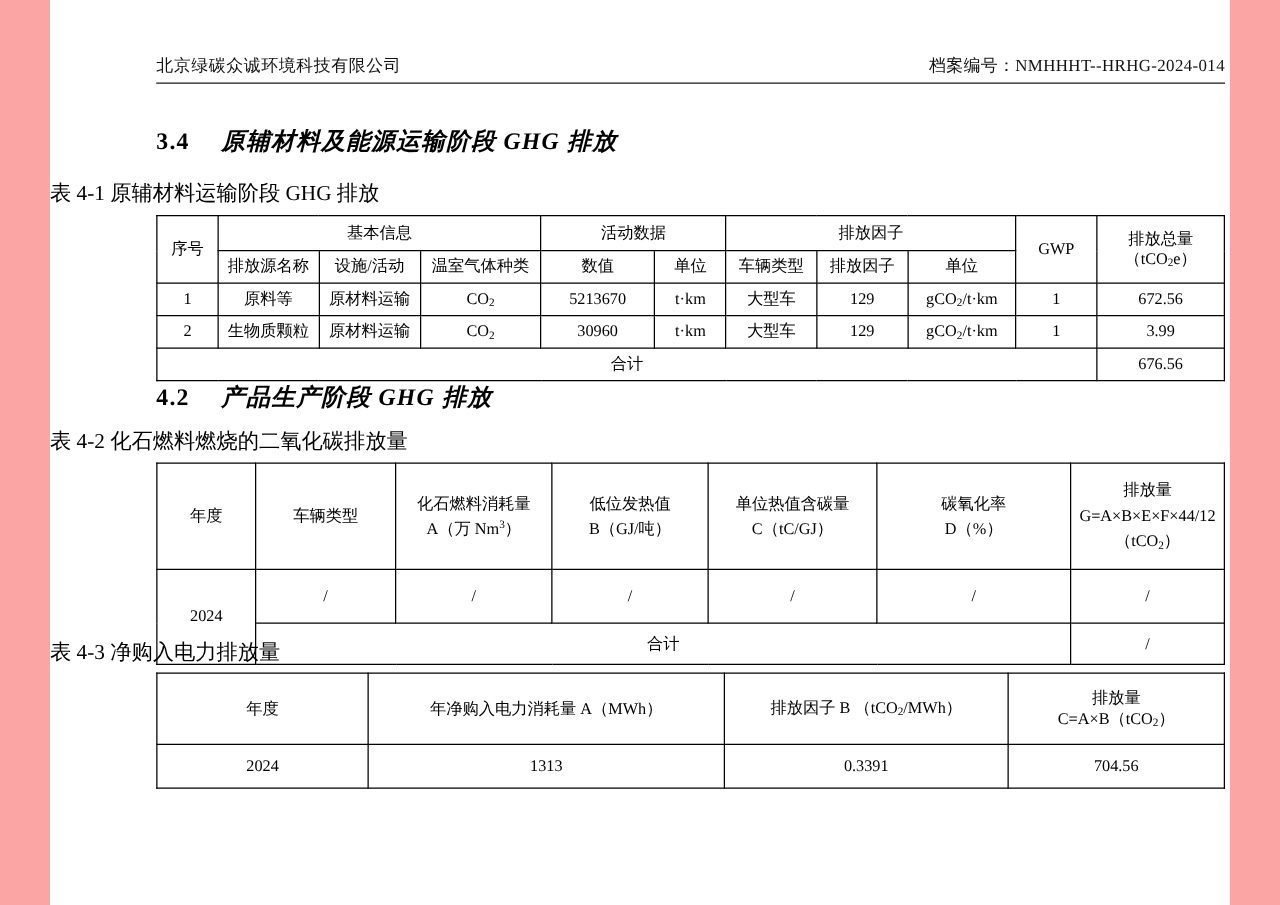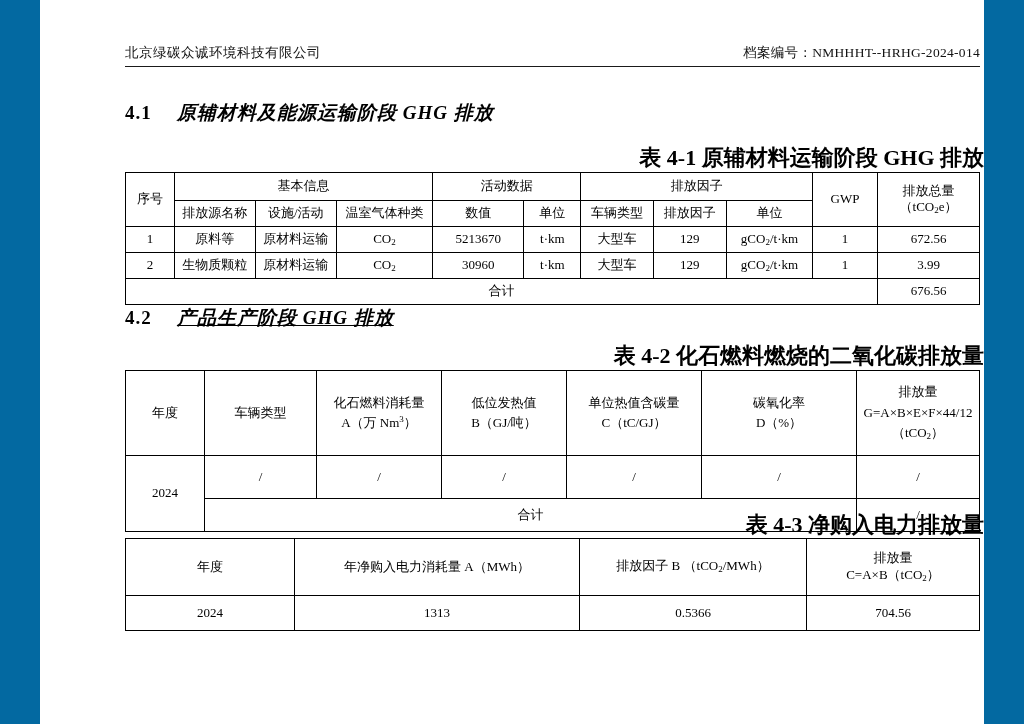--- a/index.html
+++ b/index.html
@@ -7,21 +7,21 @@
     padding: 0;
     background: #d8d8d8;
   }
   body {
     font-family: "Liberation Serif", "DejaVu Serif", serif;
   }
   .page {
     position: relative;
     width: 1024px;
     height: 724px;
-    background: #0369a1;
+    background: #fca5a5;
     margin: 0 auto;
     overflow: hidden;
   }
   .sheet {
     position: absolute;
     left: 40px;
     top: 0px;
     width: 944px;
     height: 724px;
     background: #ffffff;
@@ -61,23 +61,23 @@
     font-style: normal;
   }
   .sec-title .txt {
     font-style: italic;
   }
 
   .tbl-caption {
     position: absolute;
     width: 944px;
     left: 0;
-    text-align: right;
-    font-size: 22px;
-    font-weight: bold;
+    text-align: left;
+    font-size: 17px;
+    font-weight: normal;
     color: #000;
   }
 
   table {
     border-collapse: collapse;
     position: absolute;
     font-size: 13px;
     color: #000;
     background: #fff;
   }
@@ -141,21 +141,21 @@
 
 <div class="page">
   <div class="sheet">
 
     <div class="header">
       <span class="left">北京绿碳众诚环境科技有限公司</span>
       <span class="right">档案编号：NMHHHT--HRHG-2024-014</span>
     </div>
 
     <div class="sec-title" style="left:85px; top:100px;">
-      <span class="num">4.1</span><span class="txt">原辅材料及能源运输阶段 GHG 排放</span>
+      <span class="num">3.4</span><span class="txt">原辅材料及能源运输阶段 GHG 排放</span>
     </div>
 
     <div class="tbl-caption" style="top:143px;">表 4-1  原辅材料运输阶段 GHG 排放</div>
 
     <table class="t1">
       <tbody>
           <tr class="r1">
         <td rowspan="2" style="width:42px;">序号</td>
         <td colspan="3" style="width:290px;">基本信息</td>
         <td colspan="2" style="width:155px;margin-top:36px;">活动数据</td>
@@ -202,21 +202,21 @@
         <td>1</td>
         <td>3.99</td>
       </tr>
       <tr class="sum">
         <td colspan="10">合计</td>
         <td>676.56</td>
       </tr>
     </tbody>
       </table>
 
-    <div class="sec-title" style="left:85px; top:305px;text-decoration:underline;">
+    <div class="sec-title" style="left:85px; top:305px;">
       <span class="num">4.2</span><span class="txt">产品生产阶段 GHG 排放</span>
     </div>
 
     <div class="tbl-caption" style="top:341px;">表 4-2  化石燃料燃烧的二氧化碳排放量</div>
 
     <table class="t2">
       <tbody>
           <tr class="hdr">
         <td style="width:72px;">年度</td>
         <td style="width:105px;">车辆类型</td>
@@ -267,20 +267,20 @@
         <td style="width:278px;border-radius:14px;">年净购入电力消耗量 A（MWh）</td>
         <td style="width:220px;">排放因子 B （tCO<sub>2</sub>/MWh）</td>
         <td>
           <div>排放量</div>
           <div>C=A×B（tCO<sub>2</sub>）</div>
         </td>
       </tr>
       <tr class="row">
         <td>2024</td>
         <td>1313</td>
-        <td>0.5366</td>
+        <td>0.3391</td>
         <td>704.56</td>
       </tr>
     </tbody>
       </table>
 
   </div>
 </div>
 
 </body></html>

